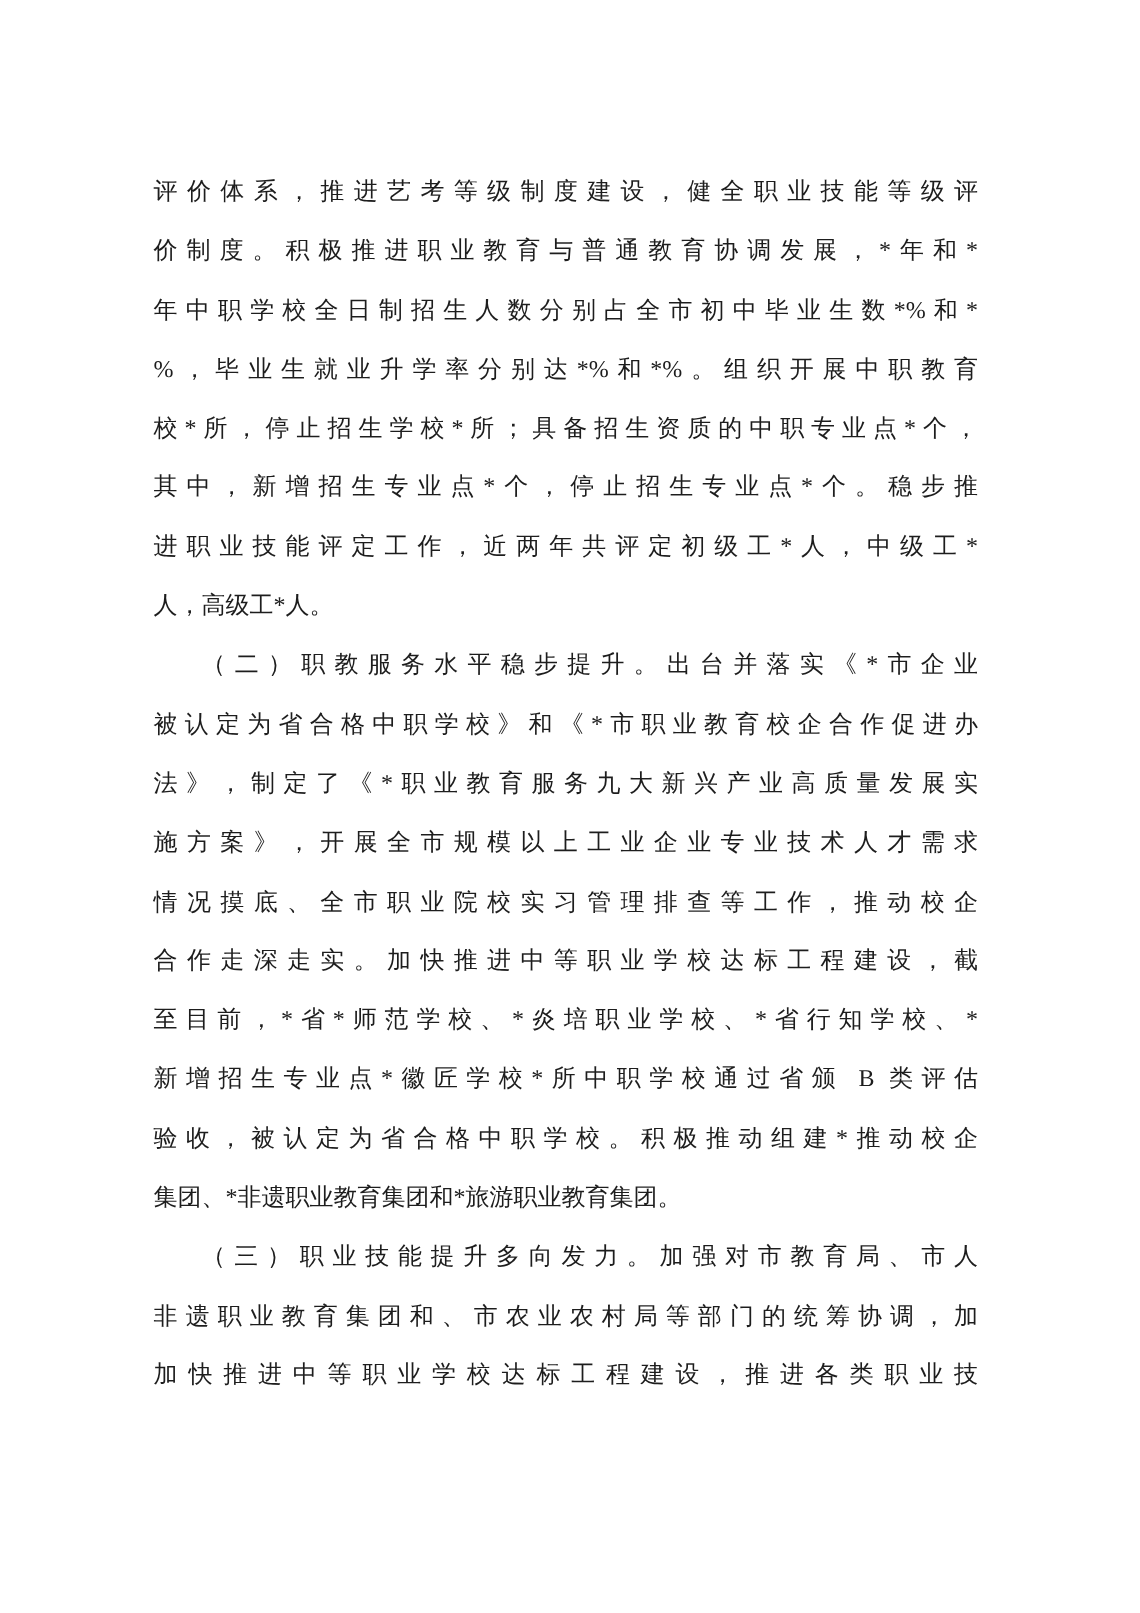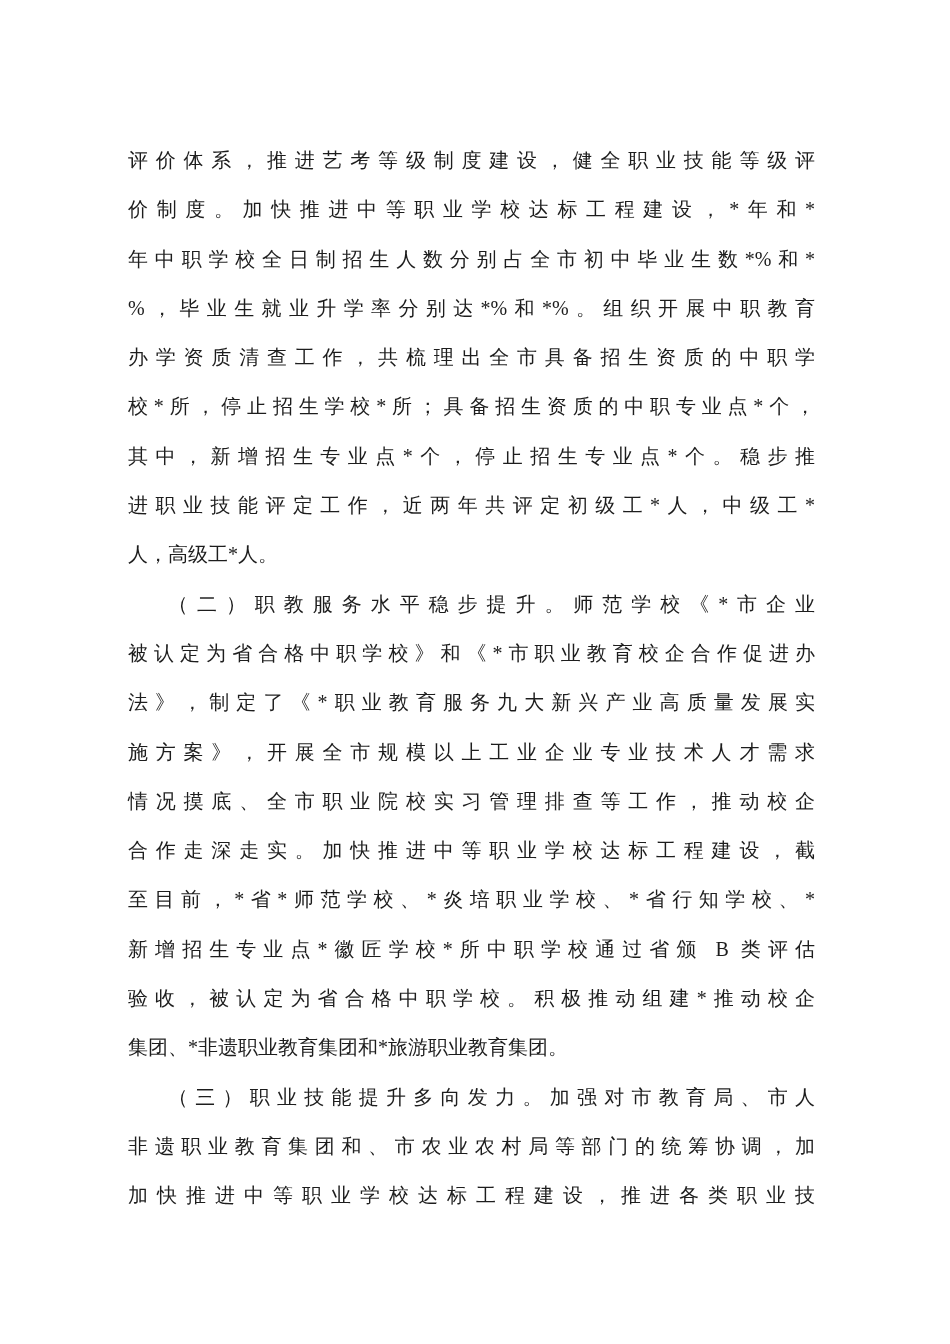--- a/index.html
+++ b/index.html
@@ -42,32 +42,31 @@
   }
 </style>
 </head>
 <body>
 
 <div class="page">
   <div class="text-block">
 
     <div class="para">
       <div class="line">评价体系，推进艺考等级制度建设，健全职业技能等级评</div>
-      <div class="line">价制度。加快推进中等职业学校达标工程建设，*年和*</div>
+      <div class="line">价制度。积极推进职业教育与普通教育协调发展，*年和*</div>
       <div class="line">年中职学校全日制招生人数分别占全市初中毕业生数*%和*</div>
       <div class="line">%，毕业生就业升学率分别达*%和*%。组织开展中职教育</div>
-      <div class="line">办学资质清查工作，共梳理出全市具备招生资质的中职学</div>
       <div class="line">校*所，停止招生学校*所；具备招生资质的中职专业点*个，</div>
       <div class="line">其中，新增招生专业点*个，停止招生专业点*个。稳步推</div>
       <div class="line">进职业技能评定工作，近两年共评定初级工*人，中级工*</div>
       <div class="line para-end">人，高级工*人。</div>
     </div>
 
     <div class="para">
-      <div class="line lead">（二）职教服务水平稳步提升。师范学校《*市企业</div>
+      <div class="line lead">（二）职教服务水平稳步提升。出台并落实《*市企业</div>
       <div class="line">被认定为省合格中职学校》和《*市职业教育校企合作促进办</div>
       <div class="line">法》，制定了《*职业教育服务九大新兴产业高质量发展实</div>
       <div class="line">施方案》，开展全市规模以上工业企业专业技术人才需求</div>
       <div class="line">情况摸底、全市职业院校实习管理排查等工作，推动校企</div>
       <div class="line">合作走深走实。加快推进中等职业学校达标工程建设，截</div>
       <div class="line">至目前，*省*师范学校、*炎培职业学校、*省行知学校、*</div>
       <div class="line">新增招生专业点*徽匠学校*所中职学校通过省颁 B 类评估</div>
       <div class="line">验收，被认定为省合格中职学校。积极推动组建*推动校企</div>
       <div class="line para-end">集团、*非遗职业教育集团和*旅游职业教育集团。</div>
     </div>

